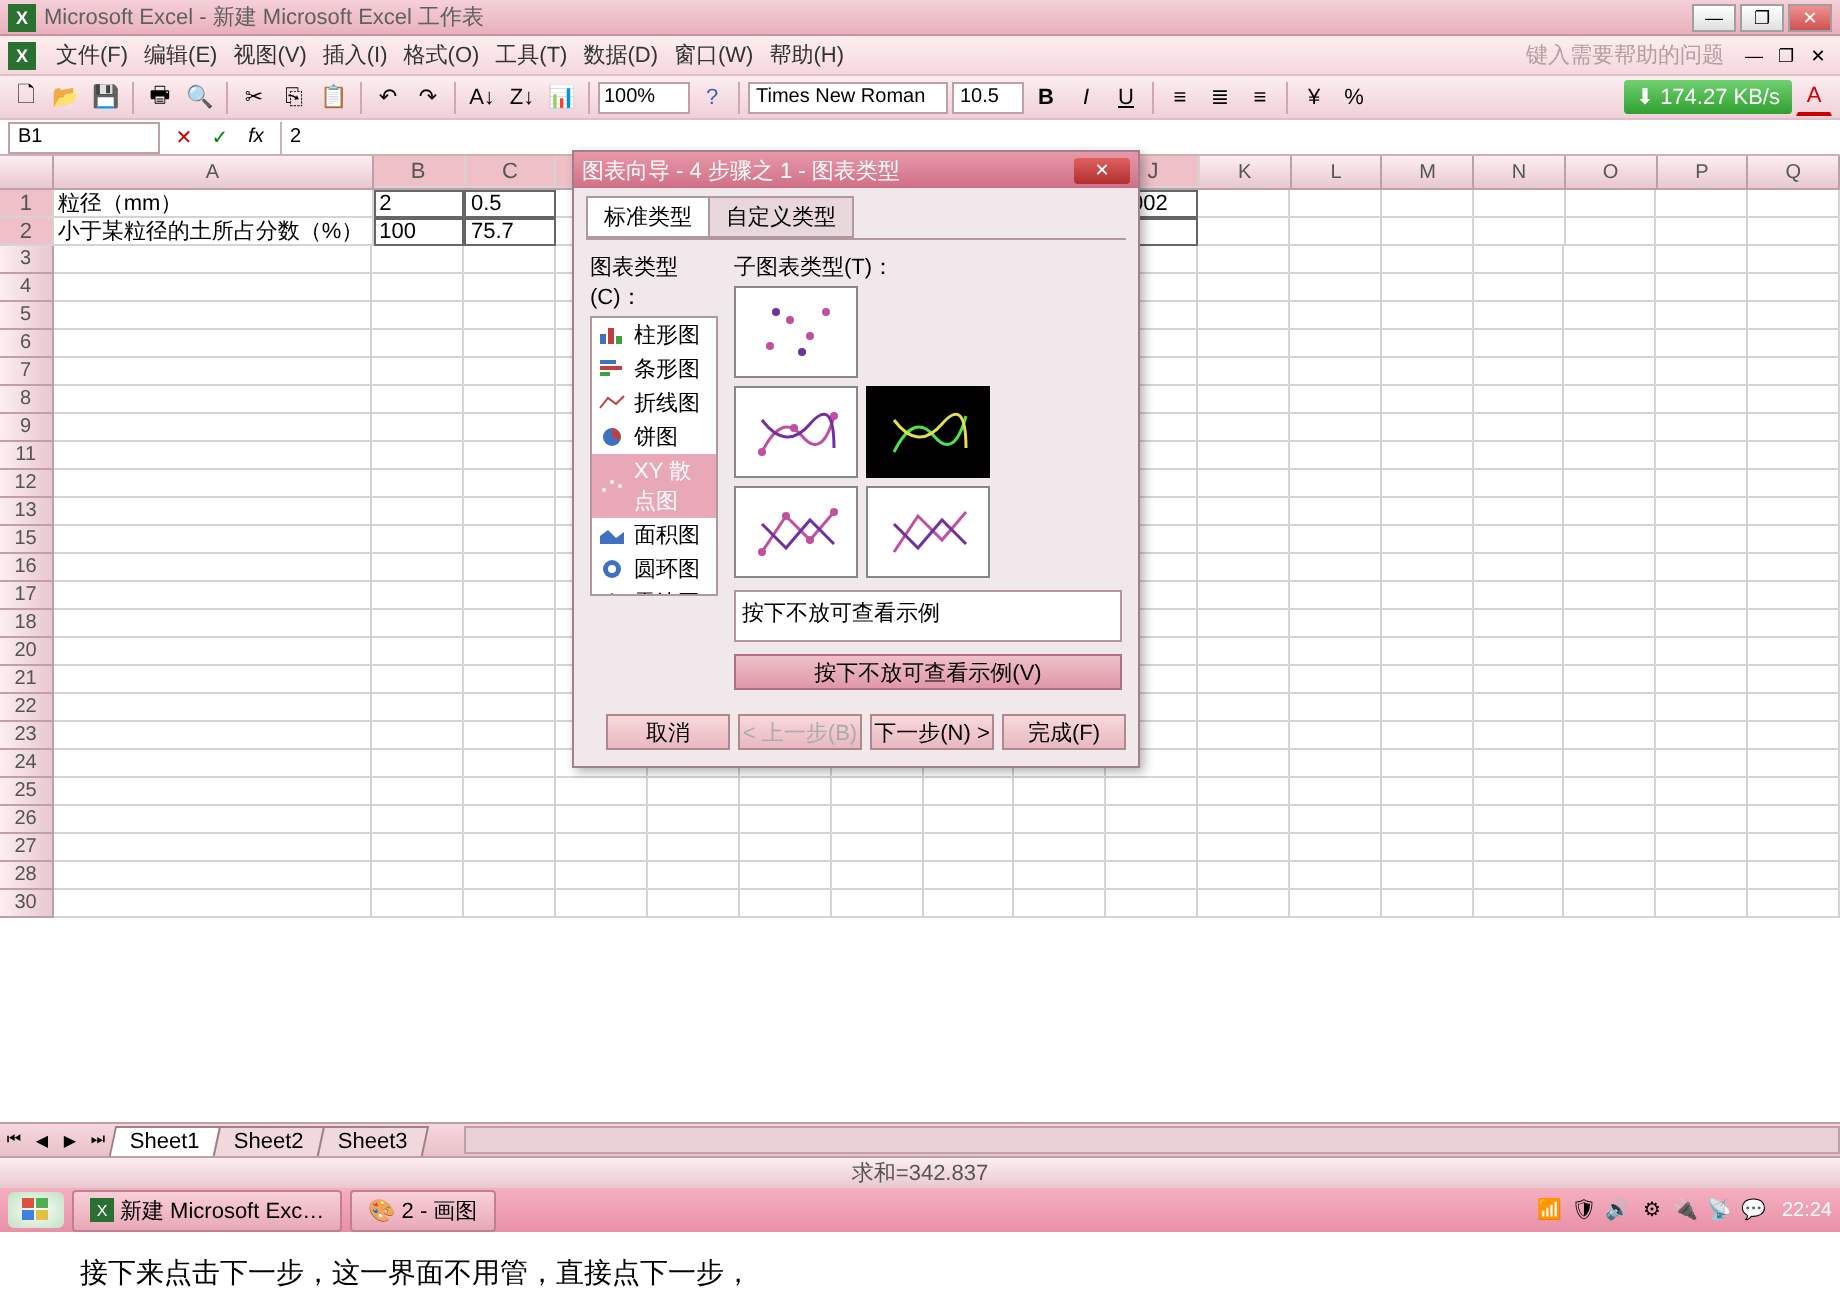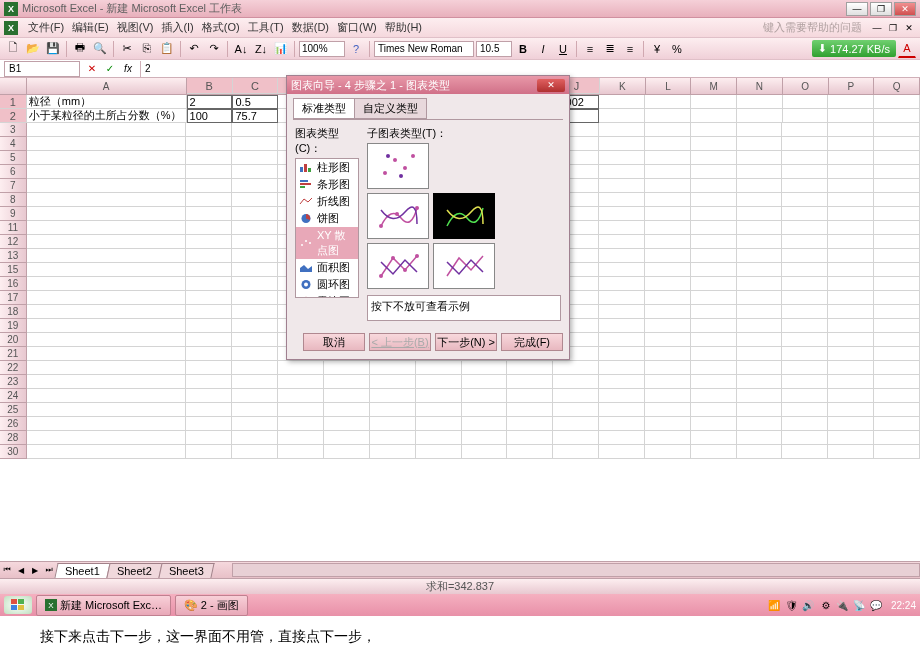--- a/index.html
+++ b/index.html
@@ -98,21 +98,21 @@
 .dialog .typeicon { width: 14px; height: 11px; flex-shrink: 0; }
 .dialog .subtypes { flex: 1; }
 .dialog .subtypes .lbl { font-size: 11px; margin-bottom: 2px; }
 .dialog .subgrid { display: grid; grid-template-columns: repeat(3, 62px); grid-auto-rows: 46px; gap: 4px; }
 .dialog .subitem { border: 1px solid #888; background: #fff; cursor: pointer; display: flex; align-items: center; justify-content: center; }
 .dialog .subitem.sel { border: 2px solid #000; background: #000; }
 .dialog .desc { margin-top: 6px; border: 1px solid #b098a0; background: #fff; height: 26px; padding: 3px; font-size: 11px; }
 .dialog .preview-btn { margin-top: 6px; height: 18px; background: linear-gradient(#f0c0c8,#e098a8); border: 1px solid #b07080; display: flex; align-items: center; justify-content: center; font-size: 11px; cursor: pointer; }
 .dialog .dlg-btns { display: flex; justify-content: flex-end; gap: 4px; padding: 0 6px 8px 6px; }
 .dialog .dbtn { width: 62px; height: 18px; background: linear-gradient(#f8d8dc,#e8b8c0); border: 1px solid #b08890; font-size: 11px; display: flex; align-items: center; justify-content: center; cursor: pointer; }
-.dialog .dbtn.disabled { color: #aaa; cursor: default; text-decoration: underline; }
+.dialog .dbtn.disabled { color: #aaa; cursor: default; }
 
 svg { display: block; }
 </style>
 </head>
 <body>
 
 <div class="titlebar">
   <div class="excel-icon">X</div>
   <div class="title">Microsoft Excel - 新建 Microsoft Excel 工作表</div>
   <div class="winbtns">
@@ -535,40 +535,20 @@
         <div class="cell colw-J" style="width: 48px;"></div>
         <div class="cell colw-K" style="width: 48px;"></div>
         <div class="cell colw-L" style="width: 48px;"></div>
         <div class="cell colw-M" style="width: 48px;"></div>
         <div class="cell colw-N" style="width: 48px;"></div>
         <div class="cell colw-O" style="width: 48px;"></div>
         <div class="cell colw-P" style="width: 48px;"></div>
         <div class="cell colw-Q" style="width: 48px;"></div>
       </div>
       <div class="row">
-        <div class="rowhdr">19</div>
-        <div class="cell colw-A" style="width: 168px;"></div>
-        <div class="cell colw-B" style="width: 48px;"></div>
-        <div class="cell colw-C" style="width: 48px;"></div>
-        <div class="cell colw-D" style="width: 48px;"></div>
-        <div class="cell colw-E" style="width: 48px;"></div>
-        <div class="cell colw-F" style="width: 48px;"></div>
-        <div class="cell colw-G" style="width: 48px;"></div>
-        <div class="cell colw-H" style="width: 48px;"></div>
-        <div class="cell colw-I" style="width: 48px;"></div>
-        <div class="cell colw-J" style="width: 48px;"></div>
-        <div class="cell colw-K" style="width: 48px;"></div>
-        <div class="cell colw-L" style="width: 48px;"></div>
-        <div class="cell colw-M" style="width: 48px;"></div>
-        <div class="cell colw-N" style="width: 48px;"></div>
-        <div class="cell colw-O" style="width: 48px;"></div>
-        <div class="cell colw-P" style="width: 48px;"></div>
-        <div class="cell colw-Q" style="width: 48px;"></div>
-      </div>
-      <div class="row">
         <div class="rowhdr">20</div>
         <div class="cell colw-A" style="width: 168px;"></div>
         <div class="cell colw-B" style="width: 48px;"></div>
         <div class="cell colw-C" style="width: 48px;"></div>
         <div class="cell colw-D" style="width: 48px;"></div>
         <div class="cell colw-E" style="width: 48px;"></div>
         <div class="cell colw-F" style="width: 48px;"></div>
         <div class="cell colw-G" style="width: 48px;"></div>
         <div class="cell colw-H" style="width: 48px;"></div>
         <div class="cell colw-I" style="width: 48px;"></div>
@@ -676,20 +656,40 @@
         <div class="cell colw-K" style="width: 48px;"></div>
         <div class="cell colw-L" style="width: 48px;"></div>
         <div class="cell colw-M" style="width: 48px;"></div>
         <div class="cell colw-N" style="width: 48px;"></div>
         <div class="cell colw-O" style="width: 48px;"></div>
         <div class="cell colw-P" style="width: 48px;"></div>
         <div class="cell colw-Q" style="width: 48px;"></div>
       </div>
       <div class="row">
         <div class="rowhdr">26</div>
+        <div class="cell colw-A" style="width: 168px;"></div>
+        <div class="cell colw-B" style="width: 48px;"></div>
+        <div class="cell colw-C" style="width: 48px;"></div>
+        <div class="cell colw-D" style="width: 48px;"></div>
+        <div class="cell colw-E" style="width: 48px;"></div>
+        <div class="cell colw-F" style="width: 48px;"></div>
+        <div class="cell colw-G" style="width: 48px;"></div>
+        <div class="cell colw-H" style="width: 48px;"></div>
+        <div class="cell colw-I" style="width: 48px;"></div>
+        <div class="cell colw-J" style="width: 48px;"></div>
+        <div class="cell colw-K" style="width: 48px;"></div>
+        <div class="cell colw-L" style="width: 48px;"></div>
+        <div class="cell colw-M" style="width: 48px;"></div>
+        <div class="cell colw-N" style="width: 48px;"></div>
+        <div class="cell colw-O" style="width: 48px;"></div>
+        <div class="cell colw-P" style="width: 48px;"></div>
+        <div class="cell colw-Q" style="width: 48px;"></div>
+      </div>
+      <div class="row">
+        <div class="rowhdr">27</div>
         <div class="cell colw-A" style="width: 168px;"></div>
         <div class="cell colw-B" style="width: 48px;"></div>
         <div class="cell colw-C" style="width: 48px;"></div>
         <div class="cell colw-D" style="width: 48px;"></div>
         <div class="cell colw-E" style="width: 48px;"></div>
         <div class="cell colw-F" style="width: 48px;"></div>
         <div class="cell colw-G" style="width: 48px;"></div>
         <div class="cell colw-H" style="width: 48px;"></div>
         <div class="cell colw-I" style="width: 48px;"></div>
         <div class="cell colw-J" style="width: 48px;"></div>
@@ -903,20 +903,21 @@
             </svg>
           </div>
         <div class="subitem">
             <svg width="50" height="36">
               <polyline points="8,28 20,10 32,22 44,8" stroke="#c050a0" fill="none" stroke-width="1.5"></polyline>
               <polyline points="8,14 20,26 32,12 44,24" stroke="#7030a0" fill="none" stroke-width="1.5"></polyline>
             </svg>
           </div>
       </div>
       <div class="desc">按下不放可查看示例</div>
+      <div class="preview-btn">按下不放可查看示例(V)</div>
     </div>
   </div>
   <div class="dlg-btns">
     <div class="dbtn">取消</div>
     <div class="dbtn disabled">&lt; 上一步(B)</div>
     <div class="dbtn">下一步(N) &gt;</div>
     <div class="dbtn">完成(F)</div>
   </div>
 </div>
 

